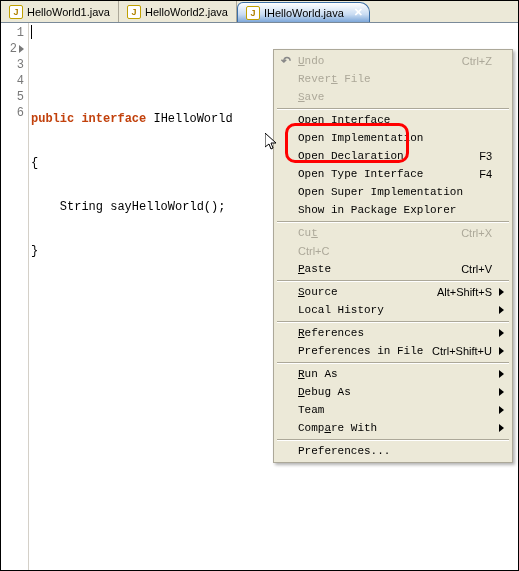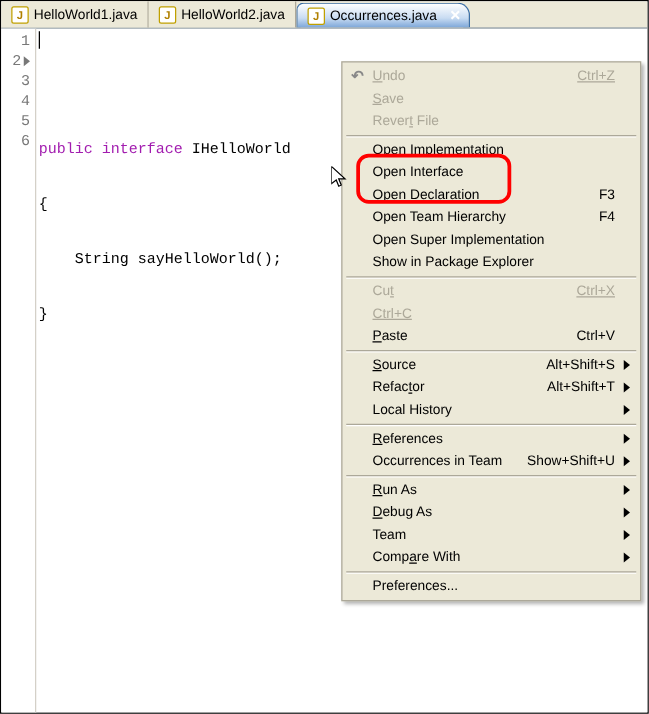--- a/index.html
+++ b/index.html
@@ -80,21 +80,21 @@
   .code {
     flex: 1;
     font-family: "Courier New", monospace;
     font-size: 12px;
     padding-top: 2px;
     padding-left: 2px;
     white-space: pre;
     position: relative;
   }
   .code-line { height:16px; line-height:16px; }
-  .kw { color: #a21caf; font-weight: normal; }
+  .kw { color: #c2410c; font-weight: bold; }
   .cursor-line {
     position:absolute; top:2px; left:2px;
     width: 1px; height:14px; background:#000;
   }
   
   .context-menu {
     position: absolute;
     top: 48px;
     left: 272px;
     width: 240px;
@@ -107,24 +107,24 @@
   .menu-item {
     display: flex;
     align-items: center;
     height: 18px;
     padding: 0 18px 0 22px;
     color: #000;
     cursor: default;
     position: relative;
   }
   .menu-item.disabled { color: #aca899; }
-  .menu-item .label { flex:1; }
+  .menu-item .label { flex:1;font-family:Liberation Mono, monospace; }
   .menu-item .u { text-decoration: underline; }
   .menu-item .shortcut { color: #000; font-size:11px; }
-  .menu-item.disabled .shortcut { color:#aca899;text-decoration:underline; }
+  .menu-item.disabled .shortcut { color:#aca899; }
   .menu-item .sub-arrow {
     position:absolute; right:6px; top:5px;
     width:0;height:0;
     border-top:4px solid transparent;
     border-bottom:4px solid transparent;
     border-left:5px solid #000;
   }
   .menu-icon {
     position:absolute; left:3px; top:2px;
     width:14px;height:14px;
@@ -159,21 +159,21 @@
   <div class="tab">
     <span class="tab-icon">J</span>
     <span>HelloWorld1.java</span>
   </div>
   <div class="tab">
     <span class="tab-icon">J</span>
     <span>HelloWorld2.java</span>
   </div>
   <div class="tab active">
     <span class="tab-icon">J</span>
-    <span>Occurrences.java</span>
+    <span>IHelloWorld.java</span>
     <span class="tab-close">✕</span>
   </div>
 </div>
 
 <div class="editor">
   <div class="gutter">
     <div>1</div>
     <div><span>2</span><span class="tri"></span></div>
     <div>3</div>
     <div>4</div>
@@ -191,38 +191,38 @@
   </div>
 </div>
 
 <div class="context-menu">
   <div class="menu-item disabled">
     <span class="menu-icon undo-arrow">↶</span>
     <span class="label"><span class="u">U</span><span>ndo</span></span>
     <span class="shortcut">Ctrl+Z</span>
   </div>
   <div class="menu-item disabled">
+    <span class="label">Rever<span class="u">t</span> File</span>
+  </div>
+  <div class="menu-item disabled">
     <span class="label"><span class="u">S</span>ave</span>
   </div>
-  <div class="menu-item disabled">
-    <span class="label">Rever<span class="u">t</span> File</span>
-  </div>
-  <div class="menu-sep"></div>
+  <div class="menu-sep"></div>
+  <div class="menu-item">
+    <span class="label">Open Interface</span>
+  </div>
   <div class="menu-item">
     <span class="label">Open Implementation</span>
-  </div>
-  <div class="menu-item">
-    <span class="label">Open Interface</span>
   </div>
   <div class="menu-item">
     <span class="label">Open Declaration</span>
     <span class="shortcut">F3</span>
   </div>
   <div class="menu-item">
-    <span class="label">Open Team Hierarchy</span>
+    <span class="label">Open Type Interface</span>
     <span class="shortcut">F4</span>
   </div>
   <div class="menu-item">
     <span class="label">Open Super Implementation</span>
   </div>
   <div class="menu-item">
     <span class="label">Show in Package Explorer</span>
   </div>
   <div class="menu-sep"></div>
   <div class="menu-item disabled">
@@ -236,36 +236,31 @@
     <span class="label"><span class="u">P</span>aste</span>
     <span class="shortcut">Ctrl+V</span>
   </div>
   <div class="menu-sep"></div>
   <div class="menu-item">
     <span class="label"><span class="u">S</span>ource</span>
     <span class="shortcut">Alt+Shift+S</span>
     <span class="sub-arrow"></span>
   </div>
   <div class="menu-item">
-    <span class="label">Refac<span class="u">t</span>or</span>
-    <span class="shortcut">Alt+Shift+T</span>
-    <span class="sub-arrow"></span>
-  </div>
-  <div class="menu-item">
     <span class="label">Local History</span>
     <span class="sub-arrow"></span>
   </div>
   <div class="menu-sep"></div>
   <div class="menu-item">
     <span class="label"><span class="u">R</span>eferences</span>
     <span class="sub-arrow"></span>
   </div>
   <div class="menu-item">
-    <span class="label">Occurrences in Team</span>
-    <span class="shortcut">Show+Shift+U</span>
+    <span class="label">Preferences in File</span>
+    <span class="shortcut">Ctrl+Shift+U</span>
     <span class="sub-arrow"></span>
   </div>
   <div class="menu-sep"></div>
   <div class="menu-item">
     <span class="label"><span class="u">R</span>un As</span>
     <span class="sub-arrow"></span>
   </div>
   <div class="menu-item">
     <span class="label"><span class="u">D</span>ebug As</span>
     <span class="sub-arrow"></span>

